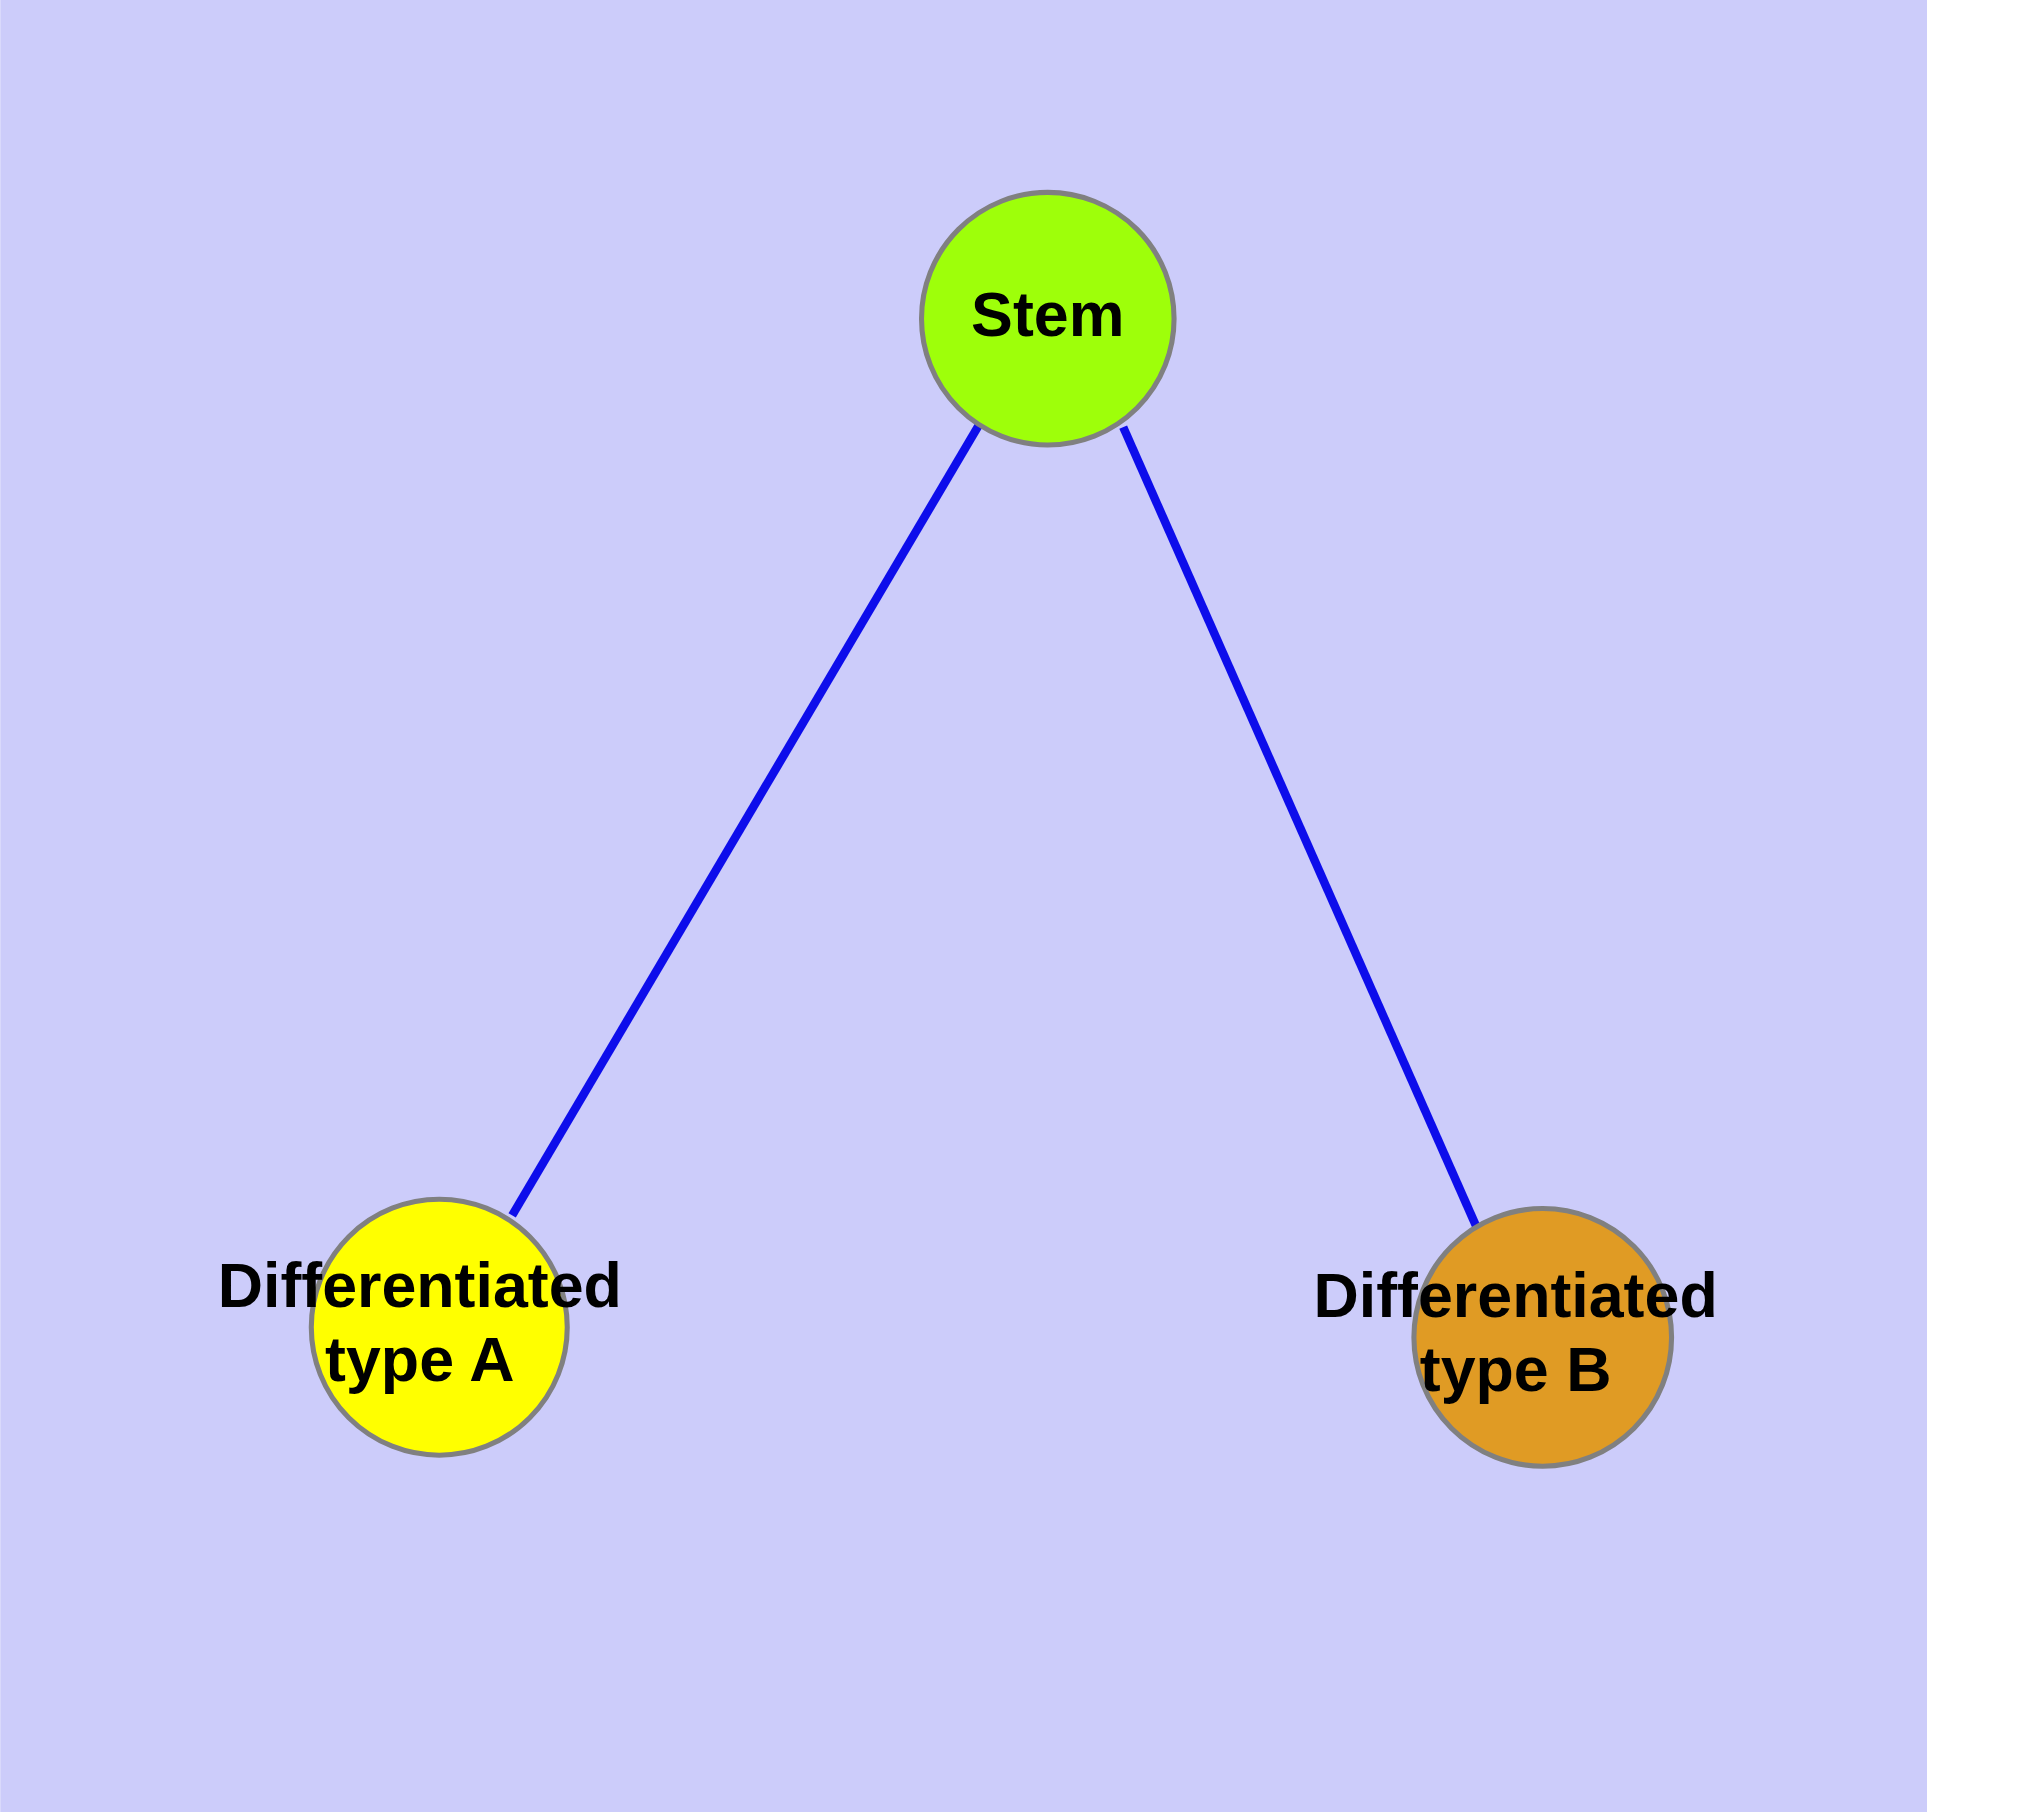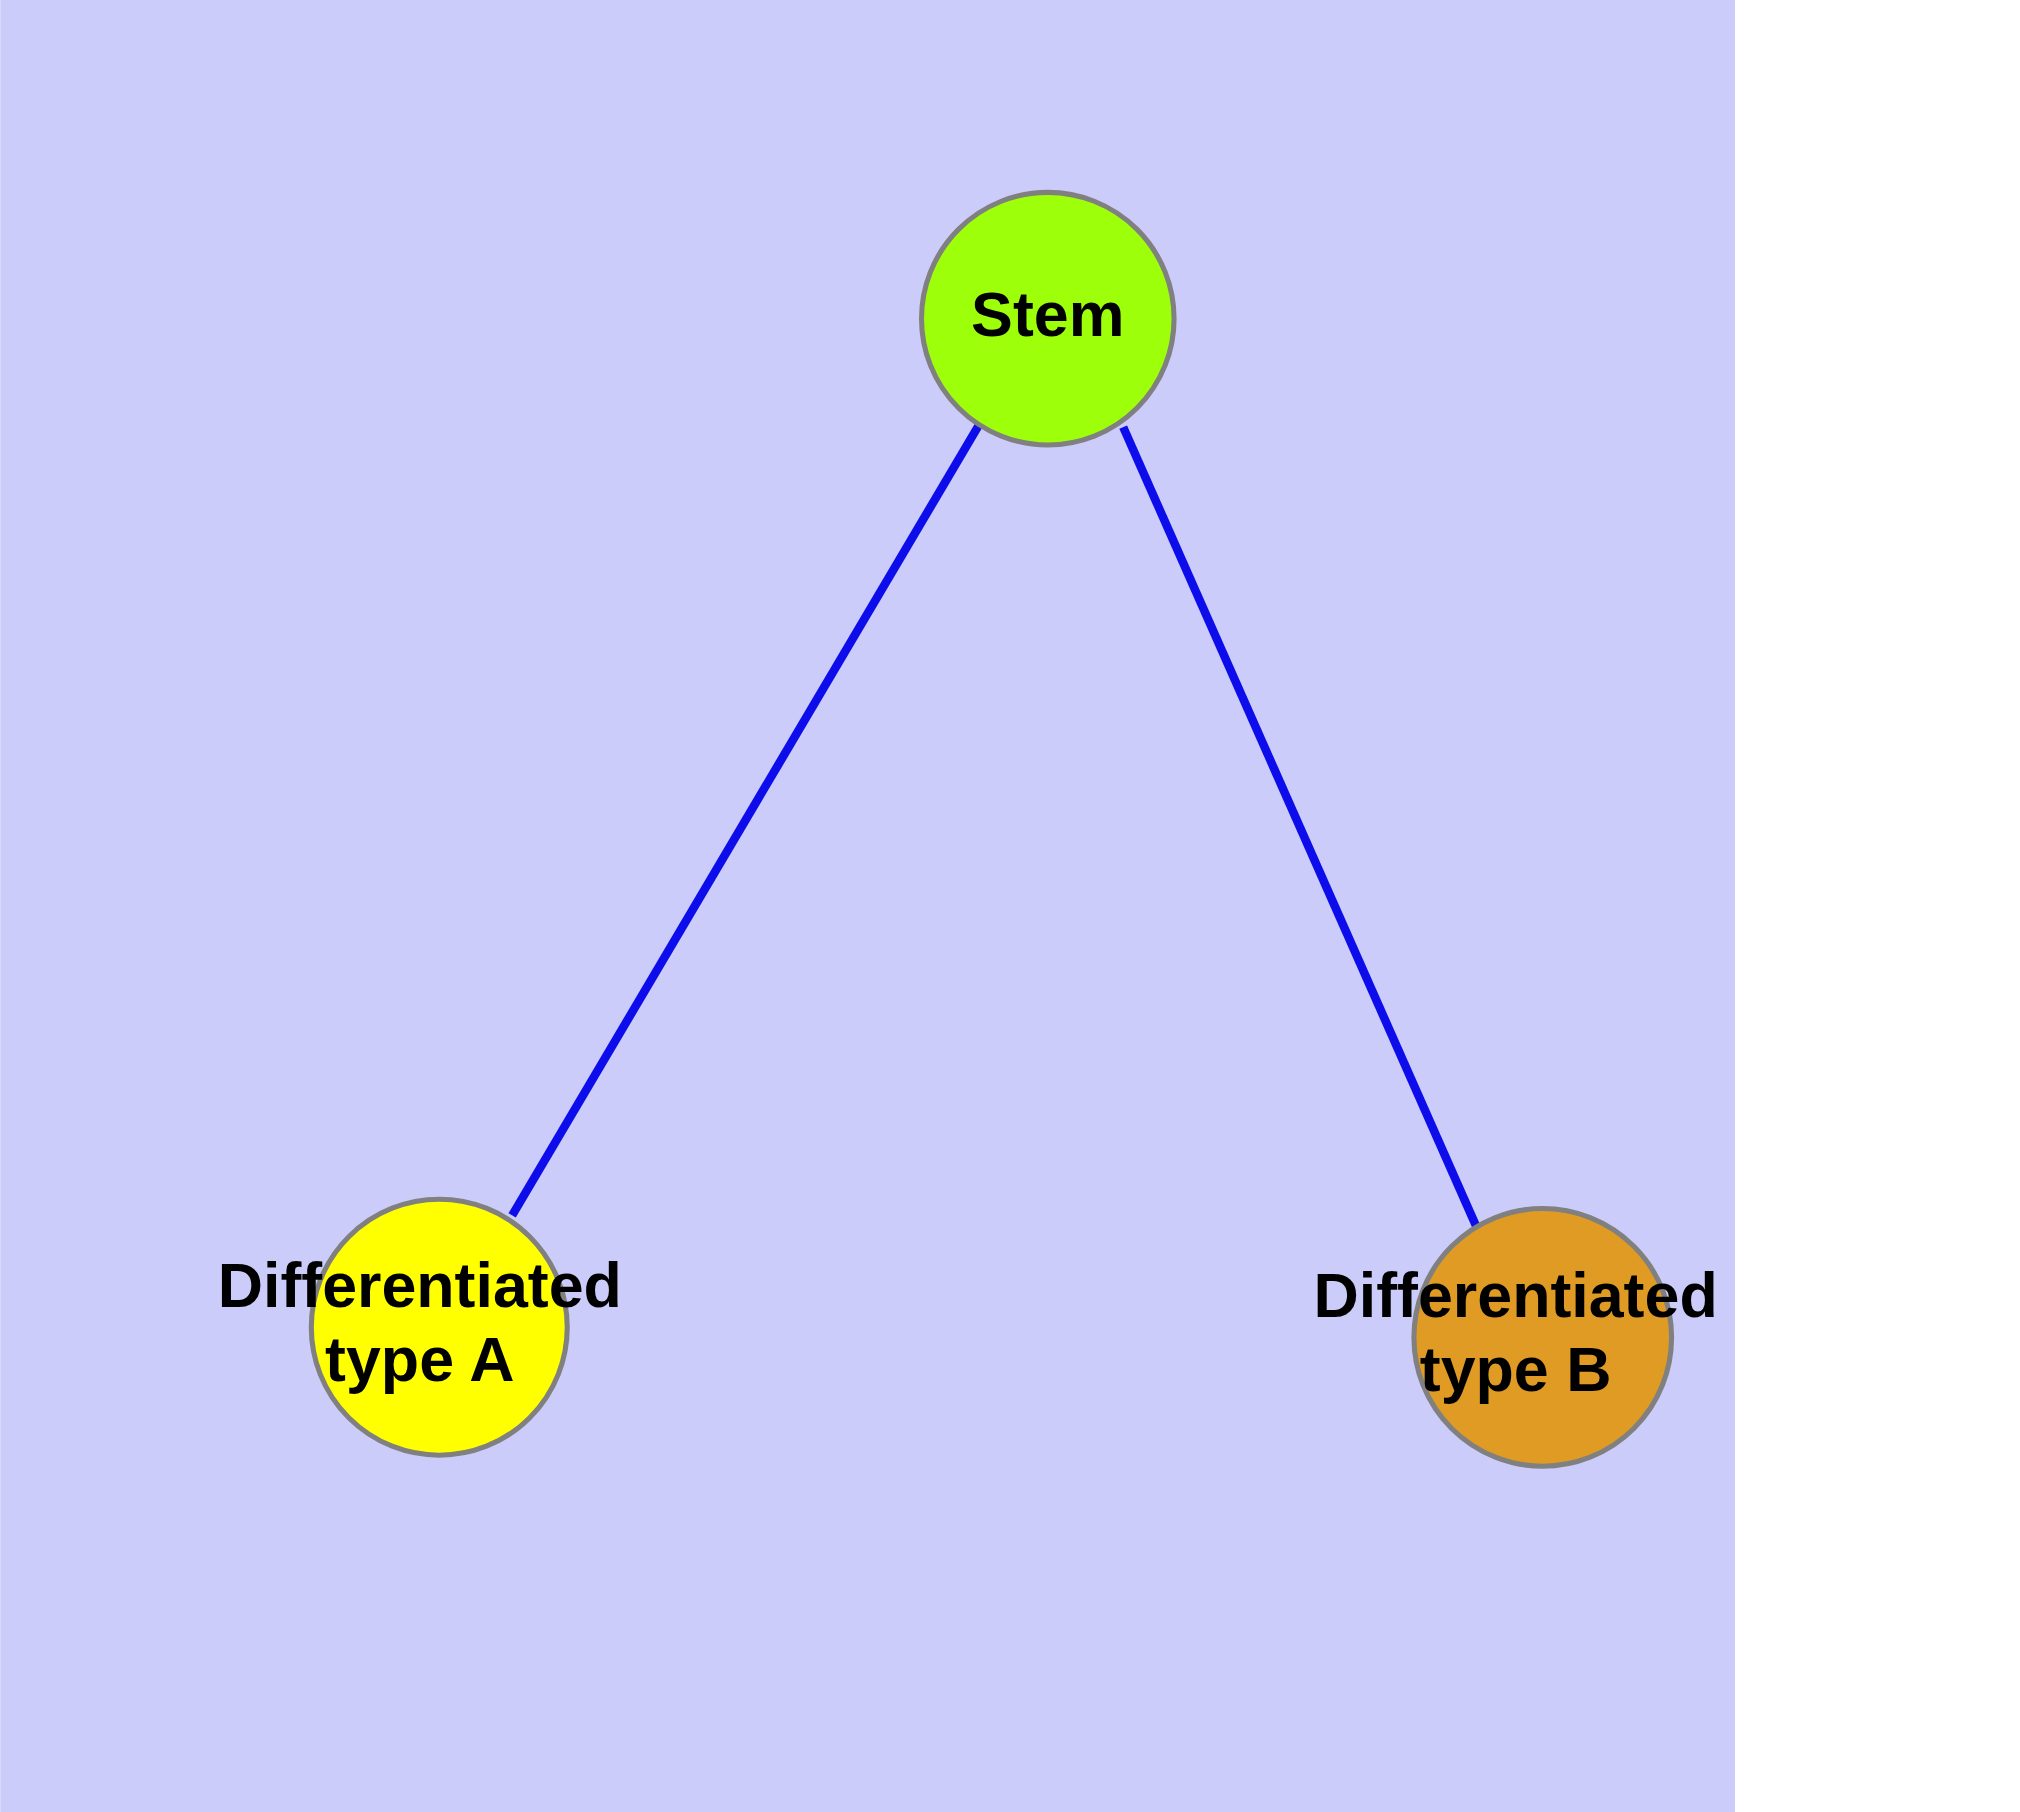--- a/index.html
+++ b/index.html
@@ -28,21 +28,21 @@
     font-weight: bold;
     fill: #000000;
     text-anchor: middle;
     dominant-baseline: middle;
     white-space: pre;
   }
 </style>
 </head>
 <body>
 
-<div id="canvas" style="width: 1735px; height: 1812px;">
+<div id="canvas" style="width: 1927px; height: 1812px;">
   <svg id="graph-svg" viewBox="0 0 2384 2138">
 
     <rect id="bg-rect" x="0" y="0" width="2384" height="2138" fill="#ccccfa"></rect>
 
     <g id="edges-layer">
       <line id="edge-0" x1="1155" y1="501" x2="604" y2="1434" stroke="#0d0deb" stroke-width="10" stroke-linecap="butt"></line>
       <line id="edge-1" x1="1325" y1="504" x2="1742" y2="1448" stroke="#0d0deb" stroke-width="10" stroke-linecap="butt"></line>
     </g>
 
     <g id="nodes-layer">

